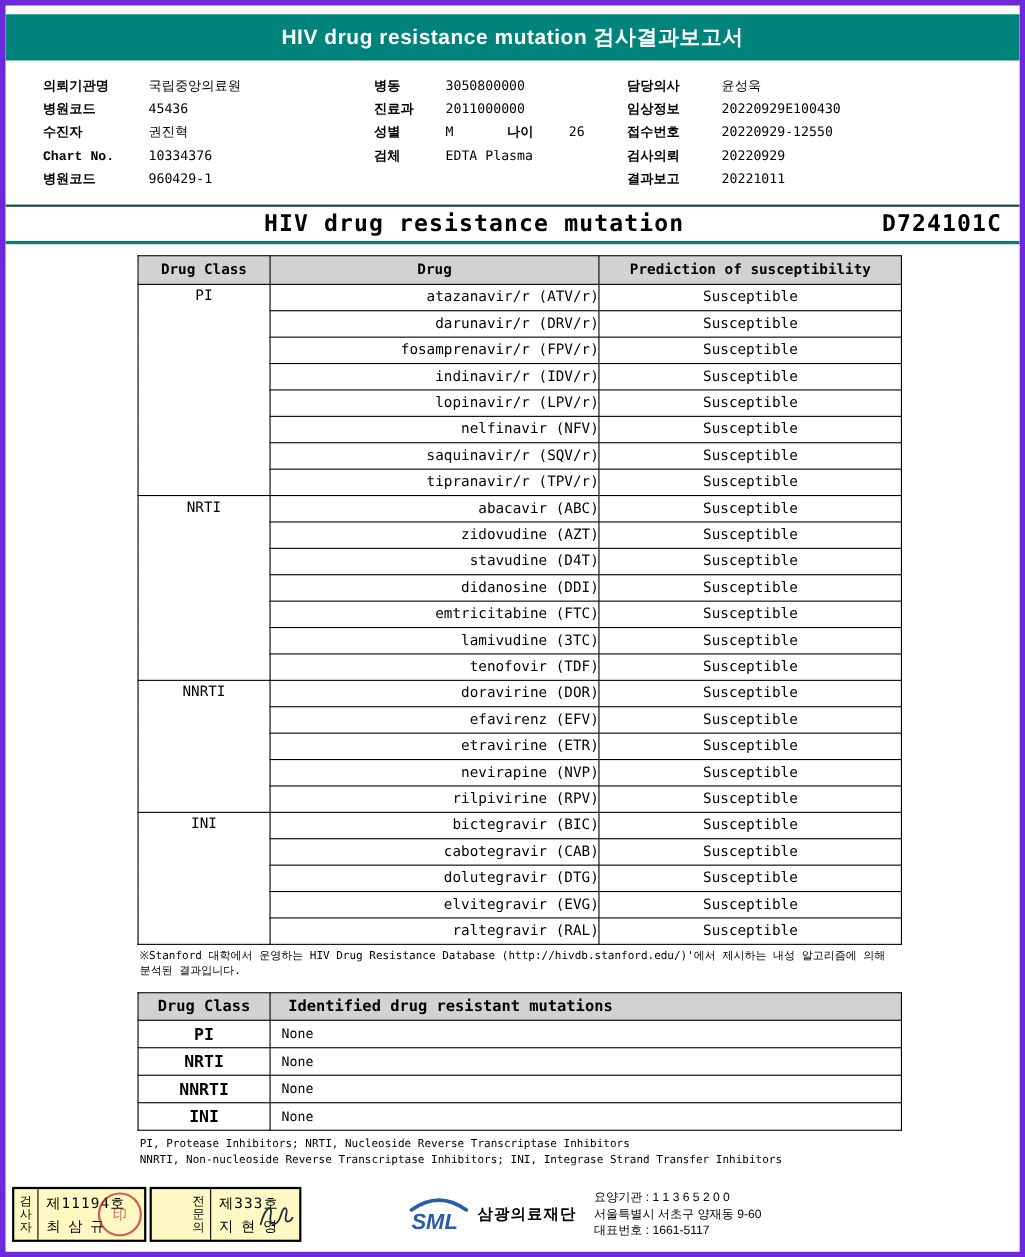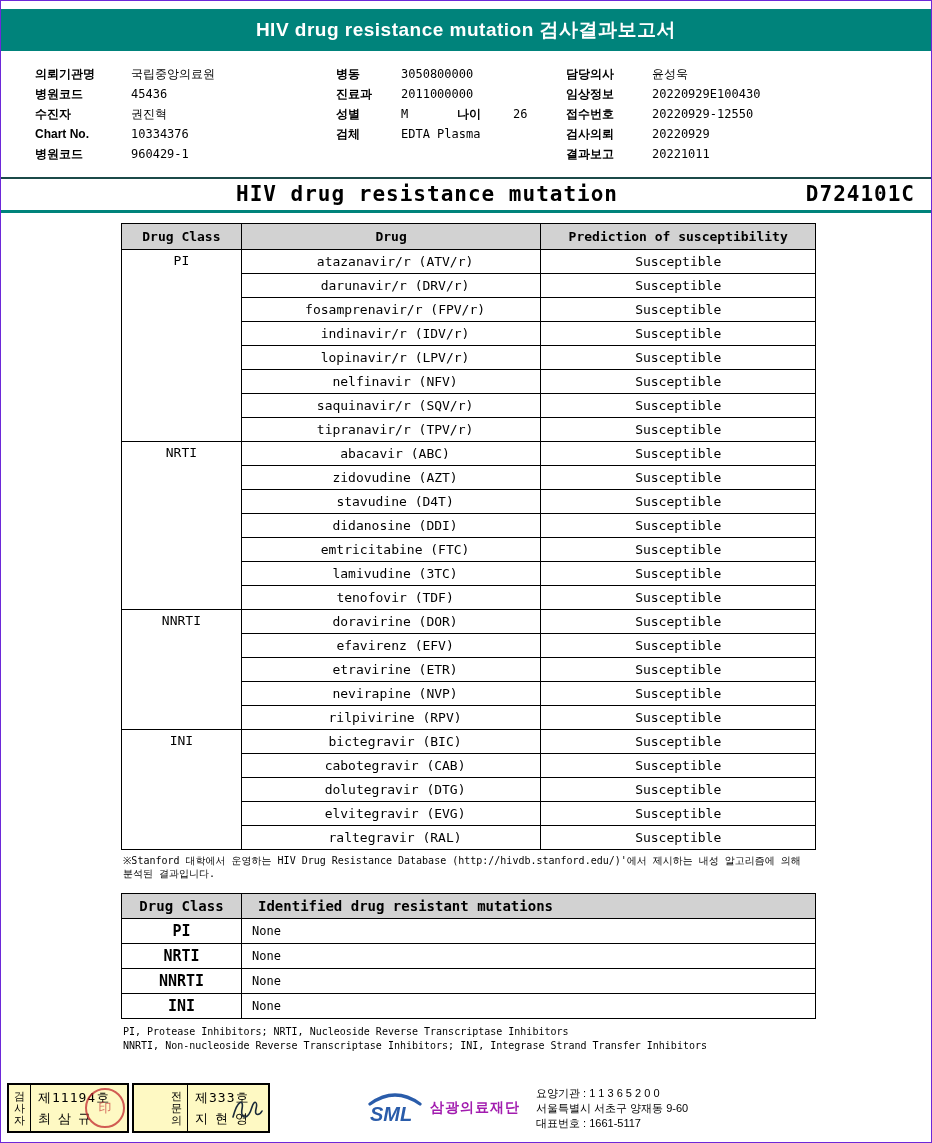--- a/index.html
+++ b/index.html
@@ -1,37 +1,37 @@
 <!DOCTYPE html>
 <html><head>
 <meta charset="utf-8">
 <style>
   * { margin:0; padding:0; box-sizing:border-box; }
   html,body { background:#fff; }
   .page {
     position:relative; width:932px; height:1143px; background:#fff;
-    border:1px solid #6d28d9; overflow:hidden;
+    border:5px solid #6d28d9; overflow:hidden;
     font-family:"DejaVu Sans Mono","Liberation Sans",sans-serif; color:#000;
   }
   
   .banner {
     margin-top:8px; height:42px; background:#00837B;
     display:flex; align-items:center; justify-content:center;
   }
   .banner-title {
     color:#fff; font-weight:bold; font-size:19px;
     font-family:"Liberation Sans",sans-serif; letter-spacing:.5px;
   }
   
   .patient { display:flex; padding:13px 0 8px 34px; }
   .pcol-left  { width:301px; }
   .pcol-mid   { width:230px; }
   .pcol-right { flex:1; }
   .prow { display:flex; line-height:20px; font-size:12px; align-items:baseline; }
-  .plabel { font-weight:bold; font-family:Liberation Sans, sans-serif; }
+  .plabel { font-weight:bold; font-family:Liberation Mono, monospace; }
   .l1 { width:96px; }
   .l2 { width:65px; }
   .l3 { width:86px; }
   .pvalue { font-family:"DejaVu Sans Mono",monospace; }
   .sex-val { width:56px; }
   .extra-label { width:56px; font-weight:bold; font-family:"Liberation Sans",sans-serif; }
   
   .sec-top { border-top:2px solid #1b4a48; margin-top:5px; }
   .sec-bar { position:relative; height:31px; }
   .sec-title {
@@ -50,21 +50,21 @@
   .main-table { margin:10px 0 0 120px; width:695px; font-size:13px; }
   .main-table th {
     background:#D2D2D2; border:1px solid #000; font-weight:bold;
     height:26px; font-size:13px; font-family:"DejaVu Sans Mono",monospace;
   }
   .main-table td { border:1px solid #000; height:24px; font-family:"DejaVu Sans Mono",monospace; }
   .col-dc { width:120px; }
   .col-drug { width:300px; }
   .col-pred { width:275px; }
   .dc-cell { text-align:center; vertical-align:top; padding-top:3px; font-size:13px; }
-  .drug-cell { text-align:center; padding-left:8px; }
+  .drug-cell { text-align:right; padding-left:8px; }
   .pred-cell { text-align:center; }
   
   .fn1 {
     margin:4px 0 0 122px; width:692px; font-size:10px; line-height:13px;
     font-family:"DejaVu Sans Mono",monospace;
   }
   
   .mut-table { margin:13px 0 0 120px; width:695px; }
   .mut-table th {
     background:#D2D2D2; border:1px solid #000; height:25px;
@@ -94,21 +94,21 @@
   .sname { letter-spacing:7px; margin-top:3px; font-family:"Liberation Sans",sans-serif; }
   .seal {
     position:absolute; right:2px; top:3px; width:40px; height:40px;
     border:2px solid rgba(193,39,45,.75); border-radius:50%;
     color:rgba(193,39,45,.65); font-size:13px;
     display:flex; align-items:center; justify-content:center;
   }
   .sig-svg { position:absolute; right:4px; top:10px; }
   
   .logo-block { margin-left:96px; display:flex; align-items:center; }
-  .org-name { color:#a21caf; font-weight:bold; font-size:14px; margin-left:6px; letter-spacing:1px;
+  .org-name { color:#000000; font-weight:bold; font-size:14px; margin-left:6px; letter-spacing:1px;
     font-family:Liberation Mono, monospace; }
   .org-info { margin-left:16px; font-size:11px; line-height:15px; font-family:"Liberation Sans",sans-serif; }
 </style>
 </head>
 <body>
 
 <div class="page">
 
   <div class="banner">
     <span class="banner-title">HIV drug resistance mutation 검사결과보고서</span>

